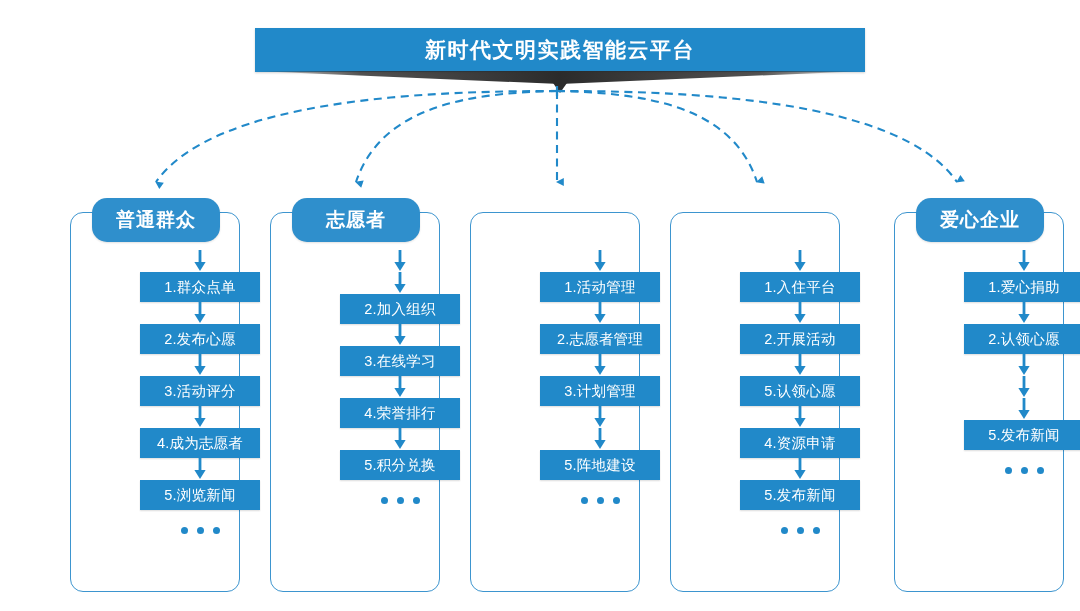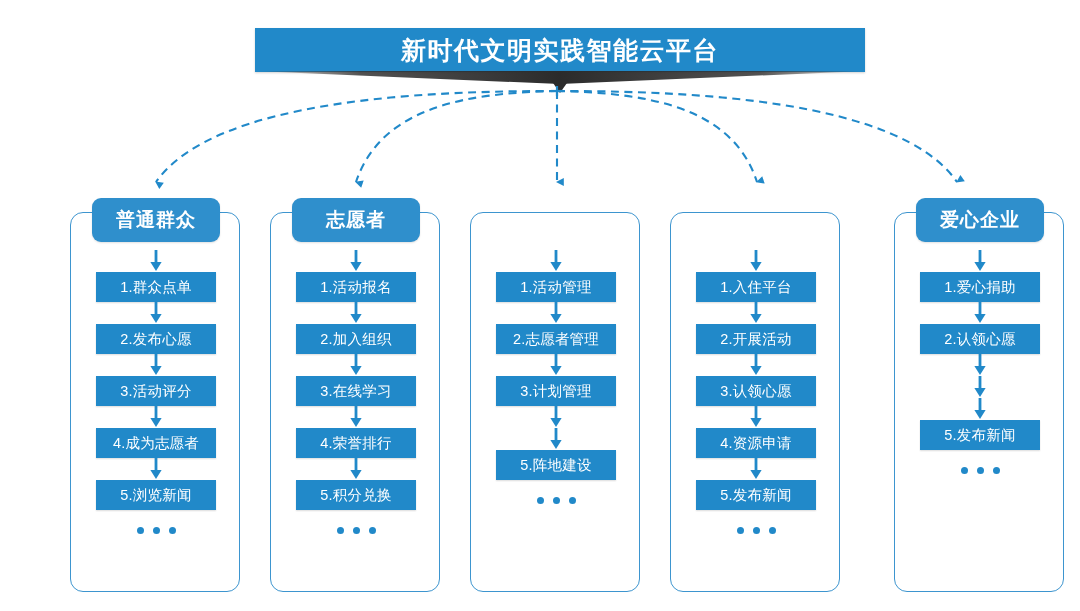--- a/index.html
+++ b/index.html
@@ -30,21 +30,21 @@
     width: 610px;
     height: 44px;
     background: #2189c9;
     box-shadow: 0 1px 2px rgba(0,0,0,0.18);
     display: flex;
     align-items: center;
     justify-content: center;
   }
   #title-text {
     color: #ffffff;
-    font-size: 25px;
+    font-size: 21px;
     font-weight: bold;
     letter-spacing: 1.5px;
     white-space: nowrap;
   }
   #title-shadow {
     position: absolute;
     left: -2px;
     top: 43px;
     width: 614px;
     height: 24px;
@@ -93,21 +93,21 @@
   }
 
   .col-header {
     position: absolute;
     left: 50%;
     transform: translateX(-50%);
     top: 0px;
     width: 128px;
     height: 44px;
     background: #2f8fcc;
-    border-radius: 9px;
+    border-radius: 15px;
     display: flex;
     align-items: center;
     justify-content: center;
     box-shadow: 0 1px 2px rgba(0,0,0,0.12);
   }
   .col-header-label {
     color: #ffffff;
     font-size: 19px;
     font-weight: bold;
     letter-spacing: 1px;
@@ -115,20 +115,21 @@
   }
 
   .col-body {
     position: absolute;
     left: 0;
     top: 52px;
     width: 172px;
     display: flex;
     flex-direction: column;
     align-items: center;
+    padding-left: 44px;
   }
 
   .arrow-down {
     width: 14px;
     height: 22px;
     display: block;
   }
 
   .item-box {
     width: 120px;
@@ -264,23 +265,20 @@
   <div class="column col-1">
     <div class="col-frame"></div>
     <div class="col-header">
       <span class="col-header-label">志愿者</span>
     </div>
     <div class="col-body">
       <svg class="arrow-down" viewBox="0 0 14 22">
         <rect x="5.6" y="0" width="2.8" height="13" fill="#2189c9"></rect>
         <path d="M1.4,12 L12.6,12 L7,21 Z" fill="#2189c9"></path>
       </svg>
-      <div class="item-box">
-        <span class="item-label">1.活动报名</span>
-      </div>
       <svg class="arrow-down" viewBox="0 0 14 22">
         <rect x="5.6" y="0" width="2.8" height="13" fill="#2189c9"></rect>
         <path d="M1.4,12 L12.6,12 L7,21 Z" fill="#2189c9"></path>
       </svg>
       <div class="item-box">
         <span class="item-label">2.加入组织</span>
       </div>
       <svg class="arrow-down" viewBox="0 0 14 22">
         <rect x="5.6" y="0" width="2.8" height="13" fill="#2189c9"></rect>
         <path d="M1.4,12 L12.6,12 L7,21 Z" fill="#2189c9"></path>
@@ -368,21 +366,21 @@
         <path d="M1.4,12 L12.6,12 L7,21 Z" fill="#2189c9"></path>
       </svg>
       <div class="item-box">
         <span class="item-label">2.开展活动</span>
       </div>
       <svg class="arrow-down" viewBox="0 0 14 22">
         <rect x="5.6" y="0" width="2.8" height="13" fill="#2189c9"></rect>
         <path d="M1.4,12 L12.6,12 L7,21 Z" fill="#2189c9"></path>
       </svg>
       <div class="item-box">
-        <span class="item-label">3.认领心愿</span>
+        <span class="item-label">5.认领心愿</span>
       </div>
       <svg class="arrow-down" viewBox="0 0 14 22">
         <rect x="5.6" y="0" width="2.8" height="13" fill="#2189c9"></rect>
         <path d="M1.4,12 L12.6,12 L7,21 Z" fill="#2189c9"></path>
       </svg>
       <div class="item-box">
         <span class="item-label">4.资源申请</span>
       </div>
       <svg class="arrow-down" viewBox="0 0 14 22">
         <rect x="5.6" y="0" width="2.8" height="13" fill="#2189c9"></rect>

